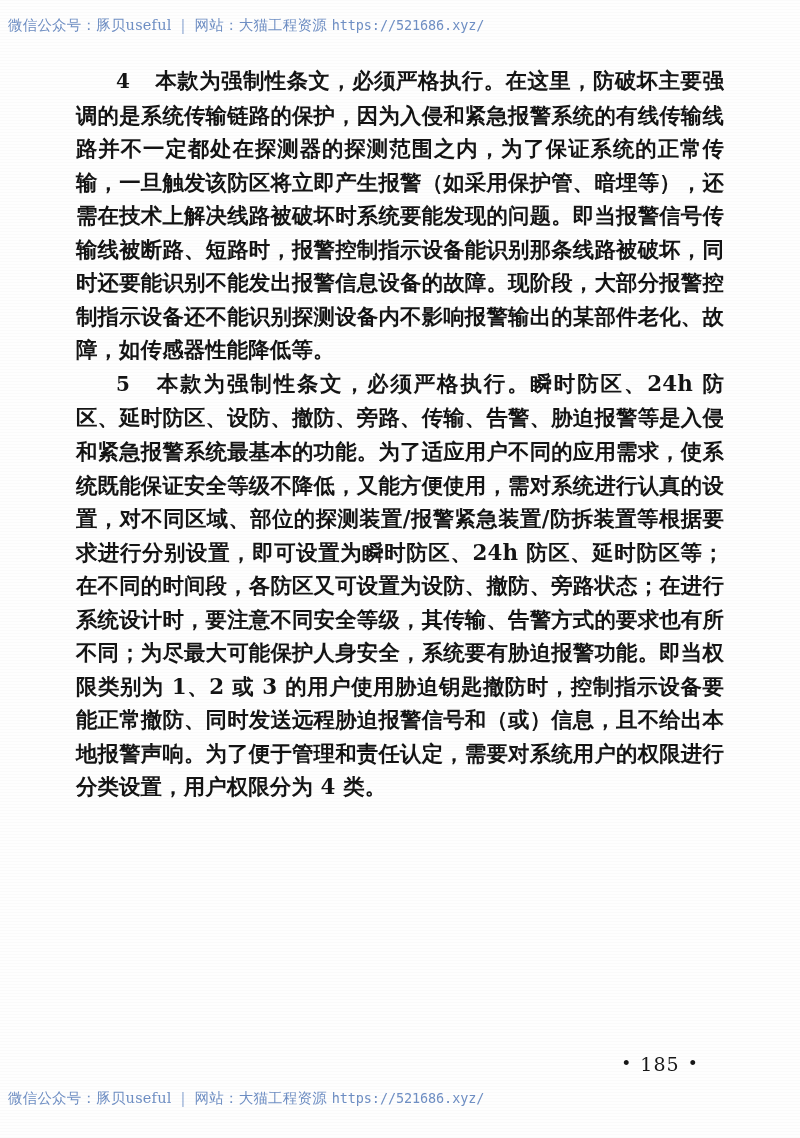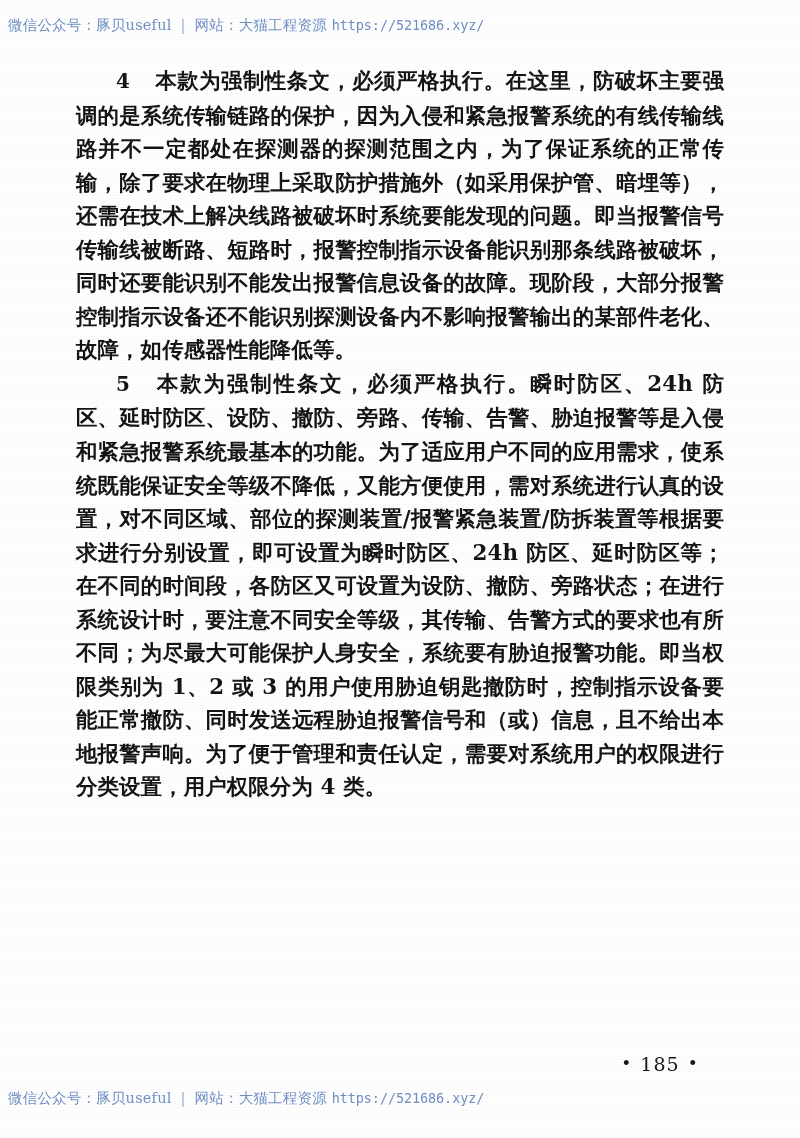--- a/index.html
+++ b/index.html
@@ -125,21 +125,21 @@
 <body>
 
 <div class="page">
 
   <div class="watermark" id="watermark-top">
     <span class="wm-seg">微信公众号：</span><span class="wm-seg">豚贝useful</span><span class="wm-divider">|</span><span class="wm-seg">网站：</span><span class="wm-seg">大猫工程资源</span>&nbsp;<span class="wm-seg wm-mono">https://521686.xyz/</span>
   </div>
 
   <div class="textblock">
 
-    <p class="para num-lead"><span class="item-num">4</span><span>本款为强制性条文，必须严格执行。在这里，防破坏主要强调的是系统传输链路的保护，因为入侵和紧急报警系统的有线传输线路并不一定都处在探测器的探测范围之内，为了保证系统的正常传输，除了要求在物理上采取防护措施外（如采用保护管、暗埋等），还需在技术上解决线路被破坏时系统要能发现的问题。即当报警信号传输线被断路、短路时，报警控制指示设备能识别那条线路被破坏，同时还要能识别不能发出报警信息设备的故障。现阶段，大部分报警控制指示设备还不能识别探测设备内不影响报警输出的某部件老化、故障，如传感器性能降低等。</span></p>
+    <p class="para num-lead"><span class="item-num">4</span><span>本款为强制性条文，必须严格执行。在这里，防破坏主要强调的是系统传输链路的保护，因为入侵和紧急报警系统的有线传输线路并不一定都处在探测器的探测范围之内，为了保证系统的正常传输，一旦触发该防区将立即产生报警（如采用保护管、暗埋等），还需在技术上解决线路被破坏时系统要能发现的问题。即当报警信号传输线被断路、短路时，报警控制指示设备能识别那条线路被破坏，同时还要能识别不能发出报警信息设备的故障。现阶段，大部分报警控制指示设备还不能识别探测设备内不影响报警输出的某部件老化、故障，如传感器性能降低等。</span></p>
 
     <p class="para num-lead"><span class="item-num">5</span><span>本款为强制性条文，必须严格执行。瞬时防区、24h 防区、延时防区、设防、撤防、旁路、传输、告警、胁迫报警等是入侵和紧急报警系统最基本的功能。为了适应用户不同的应用需求，使系统既能保证安全等级不降低，又能方便使用，需对系统进行认真的设置，对不同区域、部位的探测装置/报警紧急装置/防拆装置等根据要求进行分别设置，即可设置为瞬时防区、24h 防区、延时防区等；在不同的时间段，各防区又可设置为设防、撤防、旁路状态；在进行系统设计时，要注意不同安全等级，其传输、告警方式的要求也有所不同；为尽最大可能保护人身安全，系统要有胁迫报警功能。即当权限类别为 1、2 或 3 的用户使用胁迫钥匙撤防时，控制指示设备要能正常撤防、同时发送远程胁迫报警信号和（或）信息，且不给出本地报警声响。为了便于管理和责任认定，需要对系统用户的权限进行分类设置，用户权限分为 4 类。</span></p>
 
 
   </div>
 
   <div class="pagenum">
     <span class="pn-inner"><span class="pn-dot">•</span><span>185</span><span class="pn-dot">•</span></span>
   </div>
 

